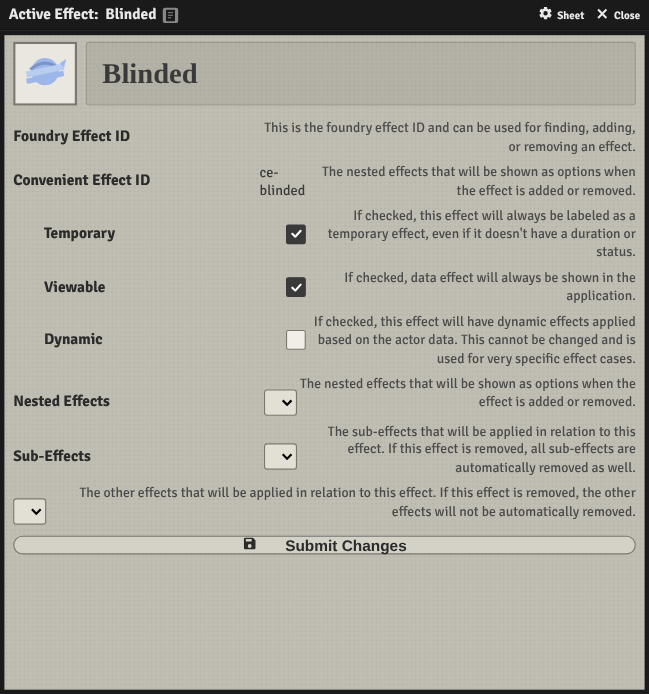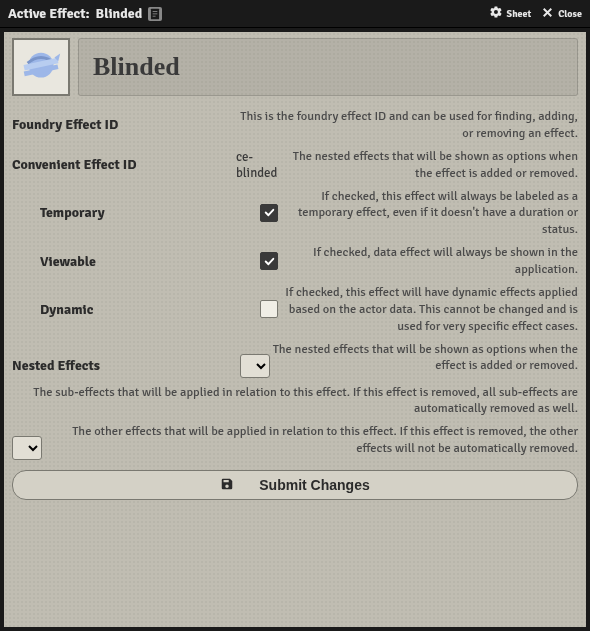--- a/index.html
+++ b/index.html
@@ -116,21 +116,21 @@
     height: 24px;
     background: #e2dfd5;
     border: 1px solid #7a7971;
     border-radius: 3px;
     font-size: 13px;
     padding: 0 4px;
   }
 
   .submit {
     margin-top: 4px;
-    height: 30px;
+    height: 17px;
     background: #d4d1c6;
     border: 1px solid #7a7971;
     border-radius: 14px;
     display: flex; align-items:center; justify-content:center;
     gap: 25px;
     font-size: 14px;
     font-weight: bold;
     color: #2b2b2b;
     cursor: pointer;
   }
@@ -240,20 +240,24 @@
 
     <div class="form-group">
       <div class="select-row">
         <div class="label">Nested Effects</div>
         <select><option></option></select>
       </div>
       <div class="hint">The nested effects that will be shown as options when the effect is added or removed.</div>
     </div>
 
     <div class="form-group">
+      <div class="select-row">
+        <div class="label">Sub-Effects</div>
+        <select><option></option></select>
+      </div>
       <div class="hint">The sub-effects that will be applied in relation to this effect. If this effect is removed, all sub-effects are automatically removed as well.</div>
     </div>
 
     <div class="form-group">
       <div class="select-row">
         <select><option></option></select>
       </div>
       <div class="hint">The other effects that will be applied in relation to this effect. If this effect is removed, the other effects will not be automatically removed.</div>
     </div>
 

